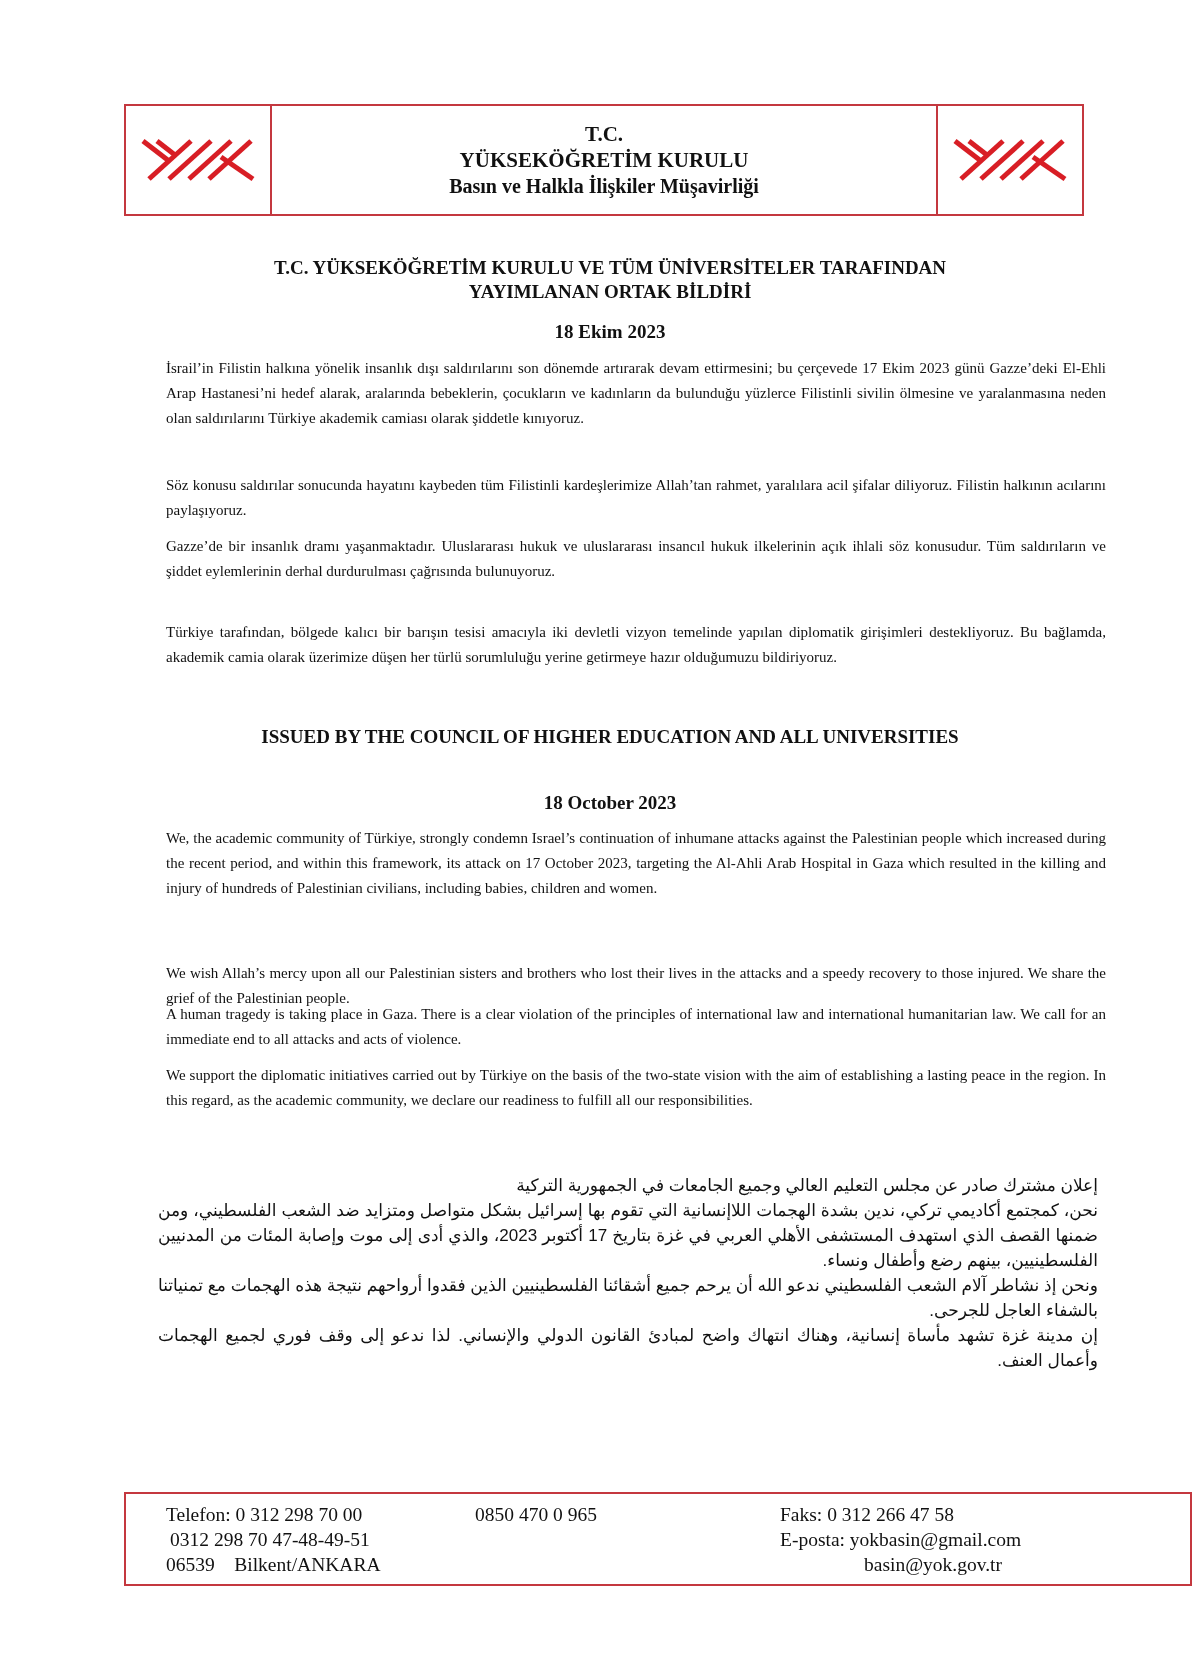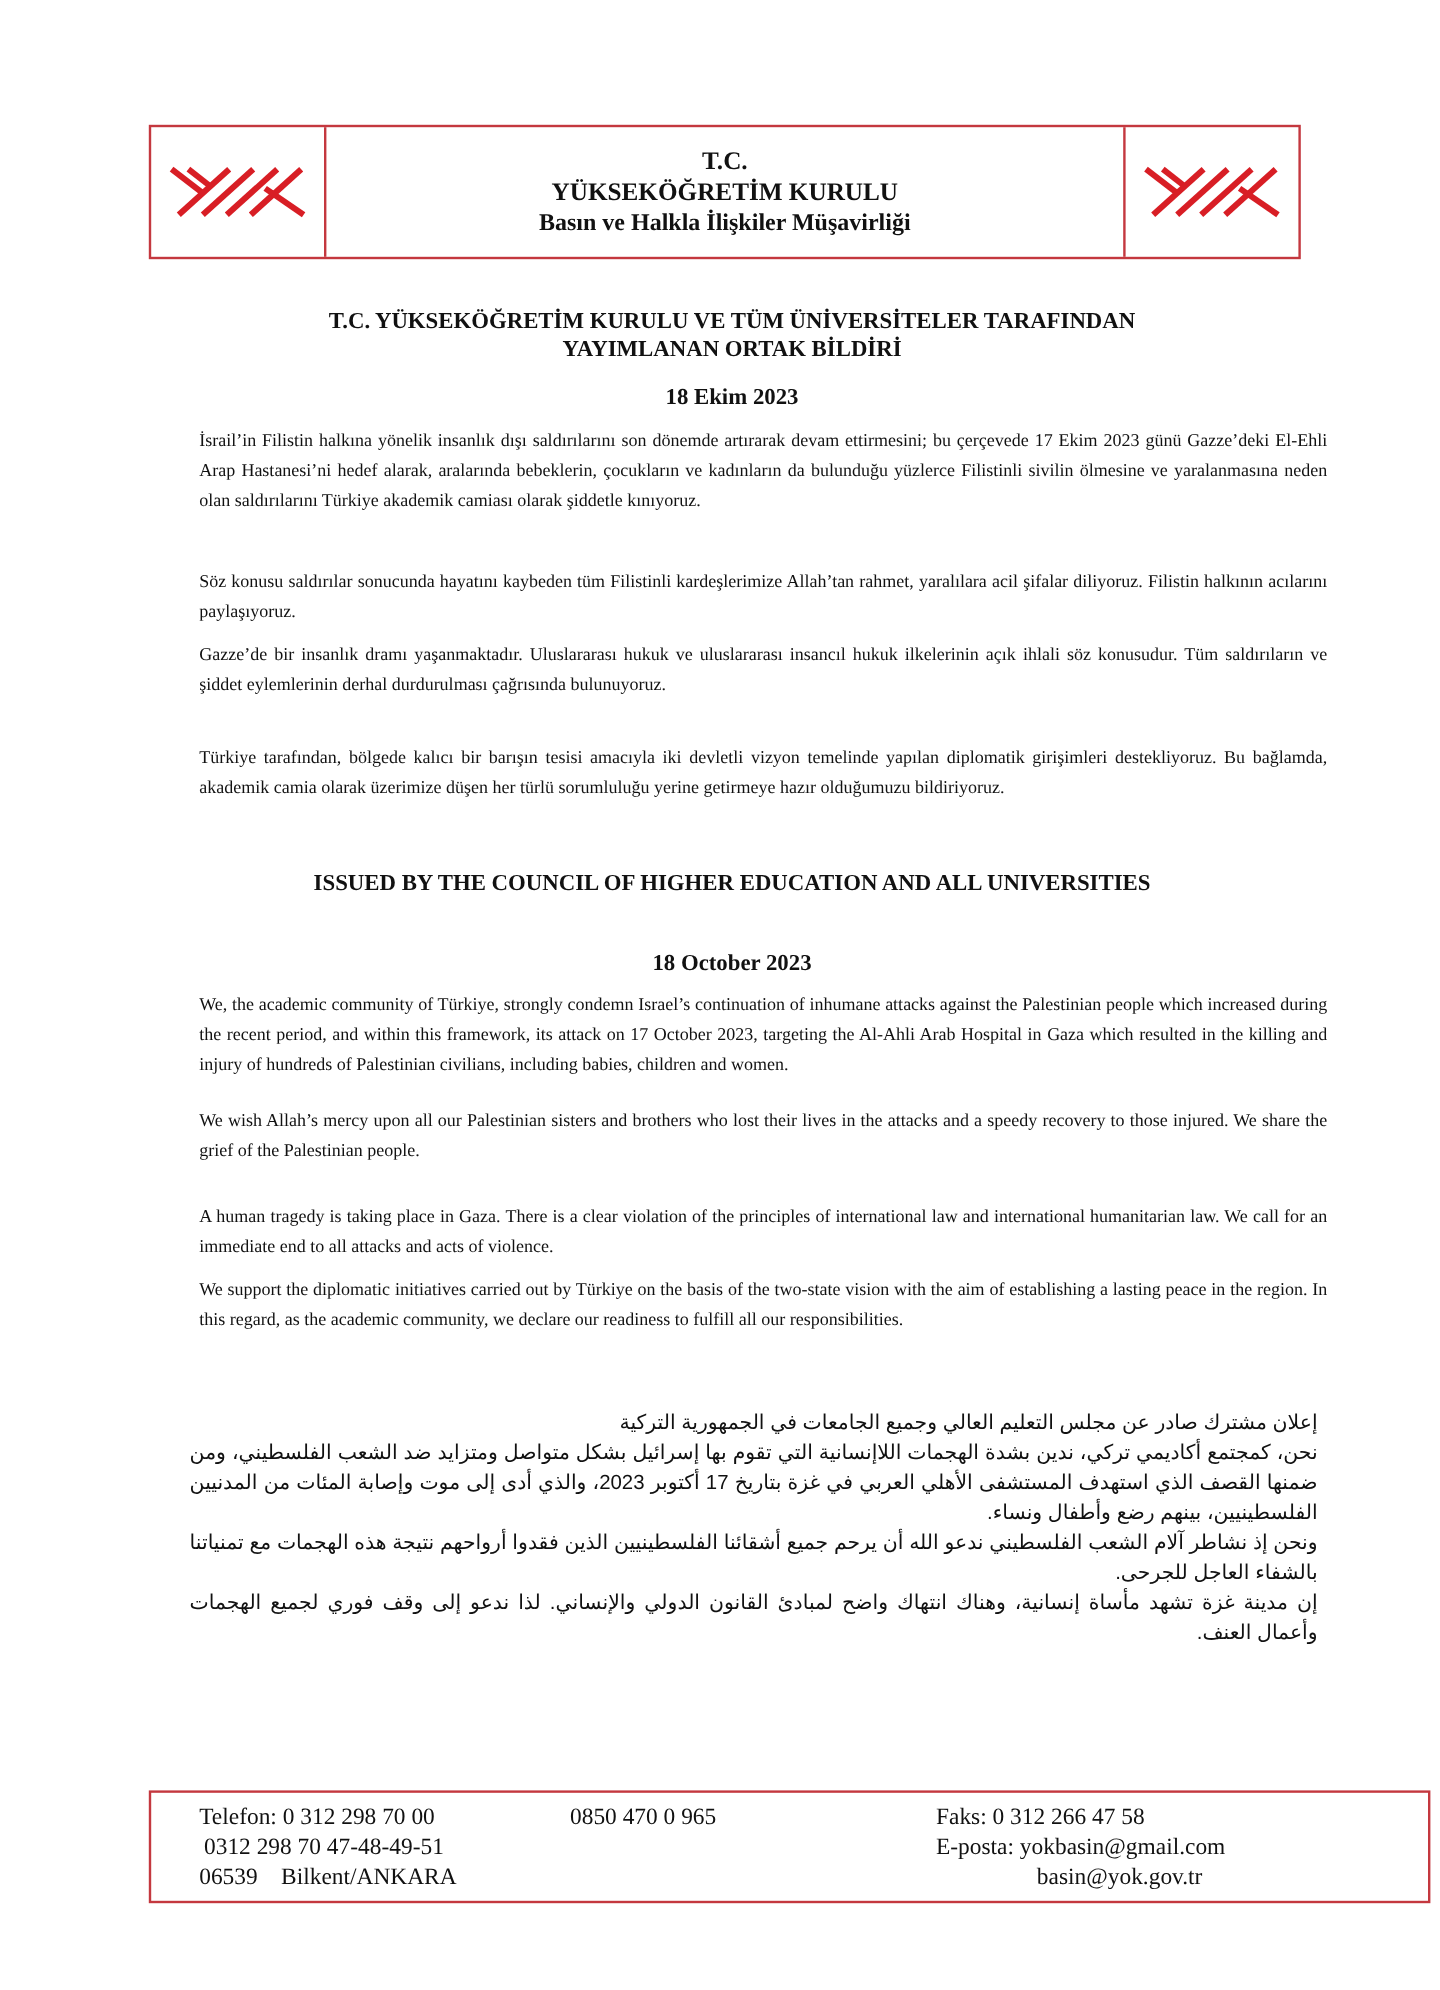--- a/index.html
+++ b/index.html
@@ -65,21 +65,21 @@
 <p class="para" style="top:473px;">Söz konusu saldırılar sonucunda hayatını kaybeden tüm Filistinli kardeşlerimize Allah’tan rahmet, yaralılara acil şifalar diliyoruz. Filistin halkının acılarını paylaşıyoruz.</p>
 <p class="para" style="top:534px;">Gazze’de bir insanlık dramı yaşanmaktadır. Uluslararası hukuk ve uluslararası insancıl hukuk ilkelerinin açık ihlali söz konusudur. Tüm saldırıların ve şiddet eylemlerinin derhal durdurulması çağrısında bulunuyoruz.</p>
 <p class="para" style="top:620px;">Türkiye tarafından, bölgede kalıcı bir barışın tesisi amacıyla iki devletli vizyon temelinde yapılan diplomatik girişimleri destekliyoruz. Bu bağlamda, akademik camia olarak üzerimize düşen her türlü sorumluluğu yerine getirmeye hazır olduğumuzu bildiriyoruz.</p>
 
 <div class="title-block" style="top:725px;">
   <div>ISSUED BY THE COUNCIL OF HIGHER EDUCATION AND ALL UNIVERSITIES</div>
 </div>
 <div class="title-block" style="top:791px;">18 October 2023</div>
 
 <p class="para" style="top:826px;">We, the academic community of Türkiye, strongly condemn Israel’s continuation of inhumane attacks against the Palestinian people which increased during the recent period, and within this framework, its attack on 17 October 2023, targeting the Al-Ahli Arab Hospital in Gaza which resulted in the killing and injury of hundreds of Palestinian civilians, including babies, children and women.</p>
-<p class="para" style="top:922px;">We wish Allah’s mercy upon all our Palestinian sisters and brothers who lost their lives in the attacks and a speedy recovery to those injured. We share the grief of the Palestinian people.</p>
+<p class="para" style="top:961px;">We wish Allah’s mercy upon all our Palestinian sisters and brothers who lost their lives in the attacks and a speedy recovery to those injured. We share the grief of the Palestinian people.</p>
 <p class="para" style="top:1002px;">A human tragedy is taking place in Gaza. There is a clear violation of the principles of international law and international humanitarian law. We call for an immediate end to all attacks and acts of violence.</p>
 <p class="para" style="top:1063px;">We support the diplomatic initiatives carried out by Türkiye on the basis of the two-state vision with the aim of establishing a lasting peace in the region. In this regard, as the academic community, we declare our readiness to fulfill all our responsibilities.</p>
 
 <div class="arabic" style="top:1173px;">
   <p>إعلان مشترك صادر عن مجلس التعليم العالي وجميع الجامعات في الجمهورية التركية</p>
   <p>نحن، كمجتمع أكاديمي تركي، ندين بشدة الهجمات اللاإنسانية التي تقوم بها إسرائيل بشكل متواصل ومتزايد ضد الشعب الفلسطيني، ومن ضمنها القصف الذي استهدف المستشفى الأهلي العربي في غزة بتاريخ 17 أكتوبر 2023، والذي أدى إلى موت وإصابة المئات من المدنيين الفلسطينيين، بينهم رضع وأطفال ونساء.</p>
   <p>ونحن إذ نشاطر آلام الشعب الفلسطيني ندعو الله أن يرحم جميع أشقائنا الفلسطينيين الذين فقدوا أرواحهم نتيجة هذه الهجمات مع تمنياتنا بالشفاء العاجل للجرحى.</p>
   <p>إن مدينة غزة تشهد مأساة إنسانية، وهناك انتهاك واضح لمبادئ القانون الدولي والإنساني.  لذا ندعو إلى وقف فوري لجميع الهجمات وأعمال العنف.</p>
 </div>
 

